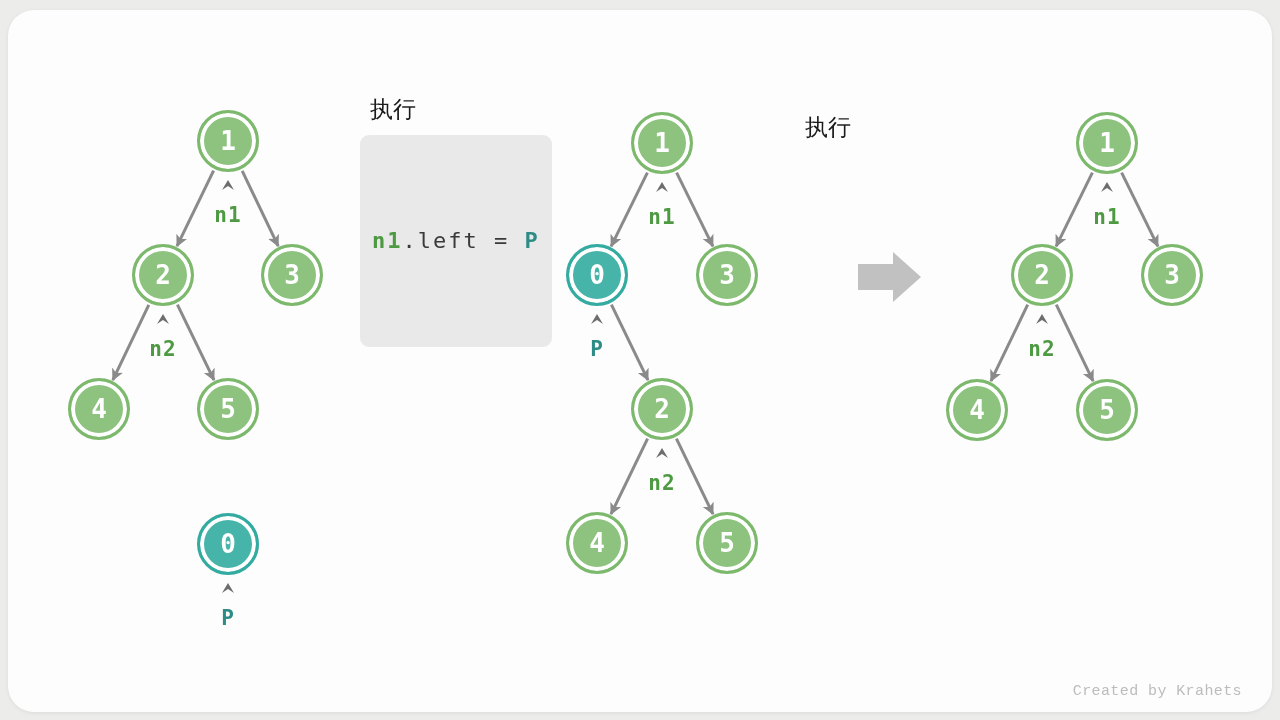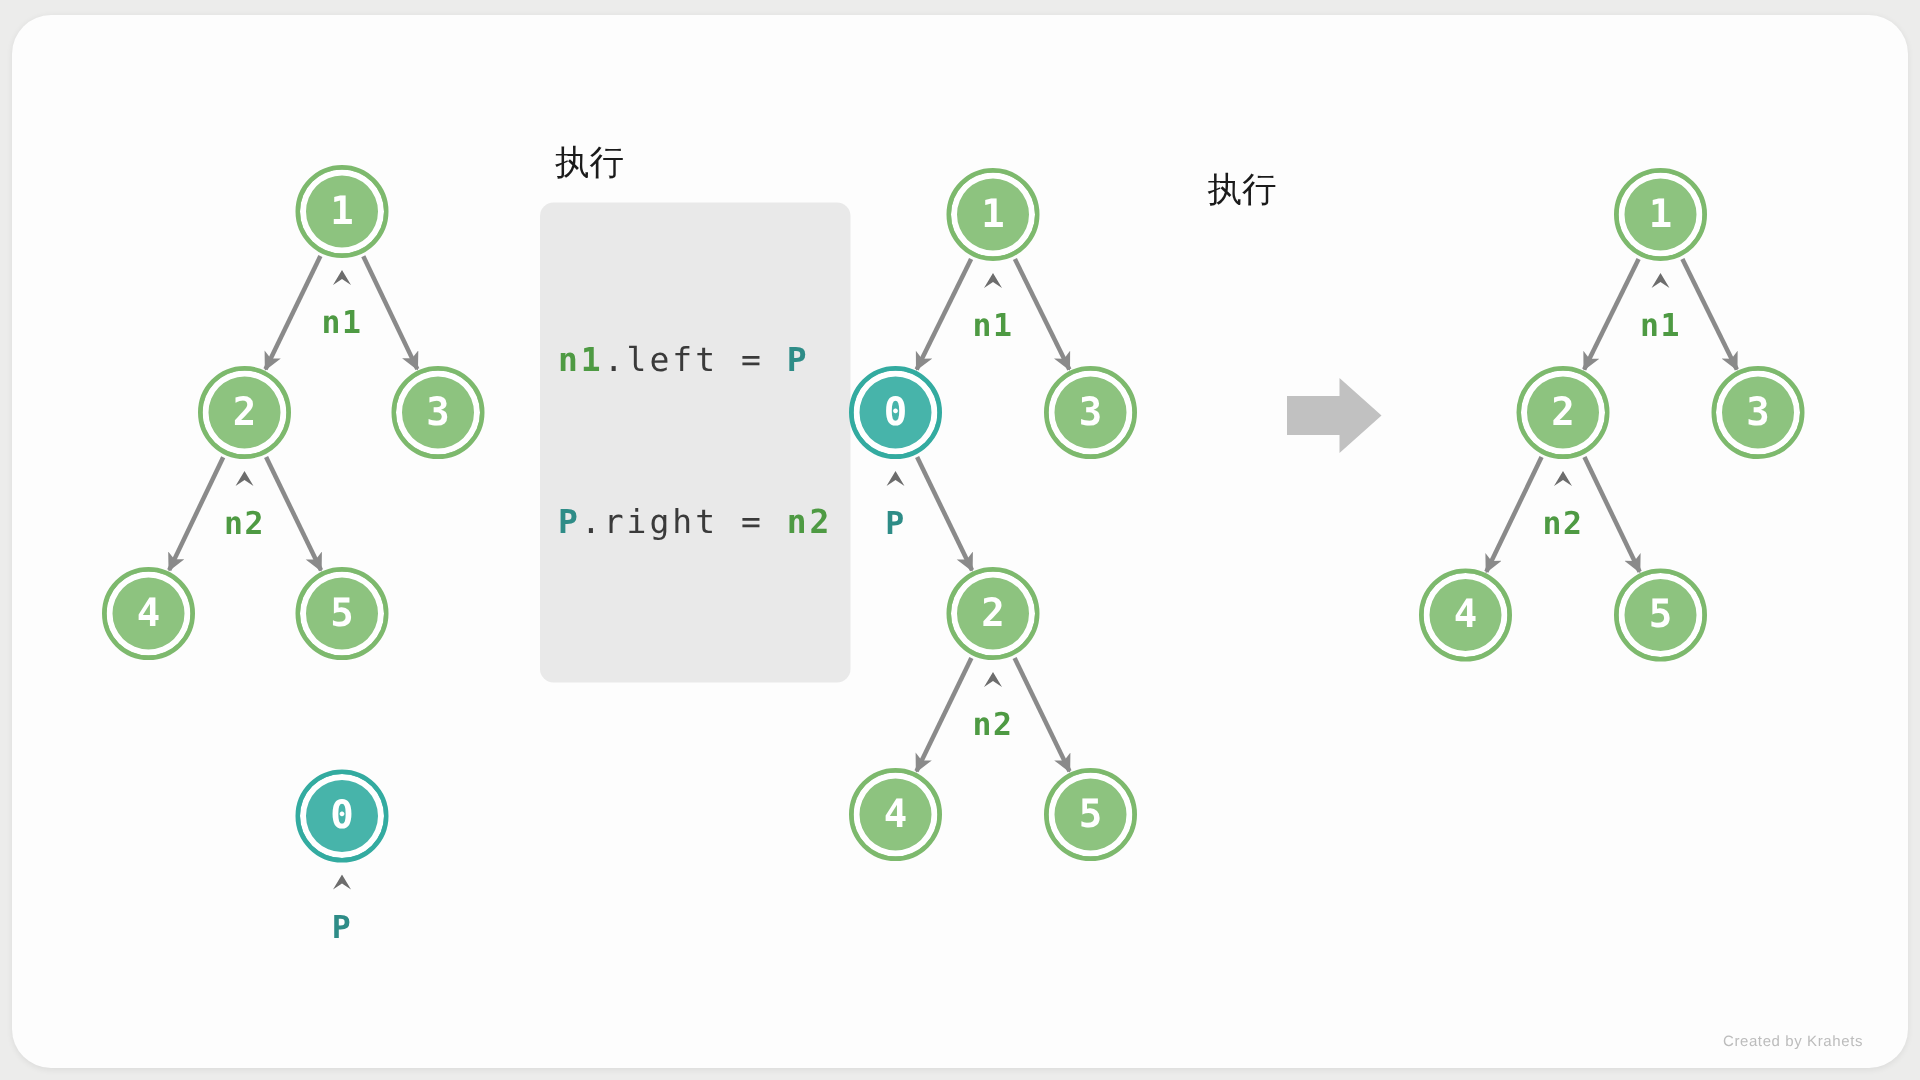--- a/index.html
+++ b/index.html
@@ -48,22 +48,22 @@
     padding:16px 12px;
     font-family:"DejaVu Sans Mono","Liberation Mono",monospace;
     font-size:22px;line-height:36px;letter-spacing:2px;color:var(--code_text);
     white-space:pre;
   }
   .code-box.single{padding:7px 12px;}
   .tok.green{color:var(--label_green);font-weight:bold;}
   .tok.teal{color:var(--label_teal);font-weight:bold;}
   .watermark{
     position:absolute;right:38px;bottom:20px;
-    font-family:Liberation Sans, sans-serif;
-    font-size:10px;letter-spacing:0.4px;color:var(--watermark);
+    font-family:Liberation Mono, monospace;
+    font-size:15px;letter-spacing:0.4px;color:var(--watermark);
   }
 </style>
 </head>
 <body>
 
 <div class="card"></div>
 
 <svg class="layer" viewBox="0 0 1280 720">
   <defs>
     <marker id="ah" markerUnits="userSpaceOnUse" markerWidth="14" markerHeight="14" refX="11" refY="6" orient="auto">
@@ -126,21 +126,20 @@
   <svg width="14" height="11" viewBox="0 0 14 11">
       <path class="caret-shape" d="M7 0 L13 10 L7 6 L1 10 Z"></path>
     </svg>
   <span class="plabel">P</span>
 </div>
 
 <div class="code-group" style="left:360px;top:96px">
   <div class="exec">执行</div>
   <div class="code-box">
     <div><span class="tok green">n1</span><span class="tok">.left = </span><span class="tok teal">P</span></div>
-    <div><span class="tok teal">P</span><span class="tok">.right = </span><span class="tok green">n2</span></div>
   </div>
 </div>
 
 <div class="node green" style="left:631px;top:112px">
     <span>1</span>
   </div>
 <div class="node teal" style="left:566px;top:244px">
     <span>0</span>
   </div>
 <div class="node green" style="left:696px;top:244px">

